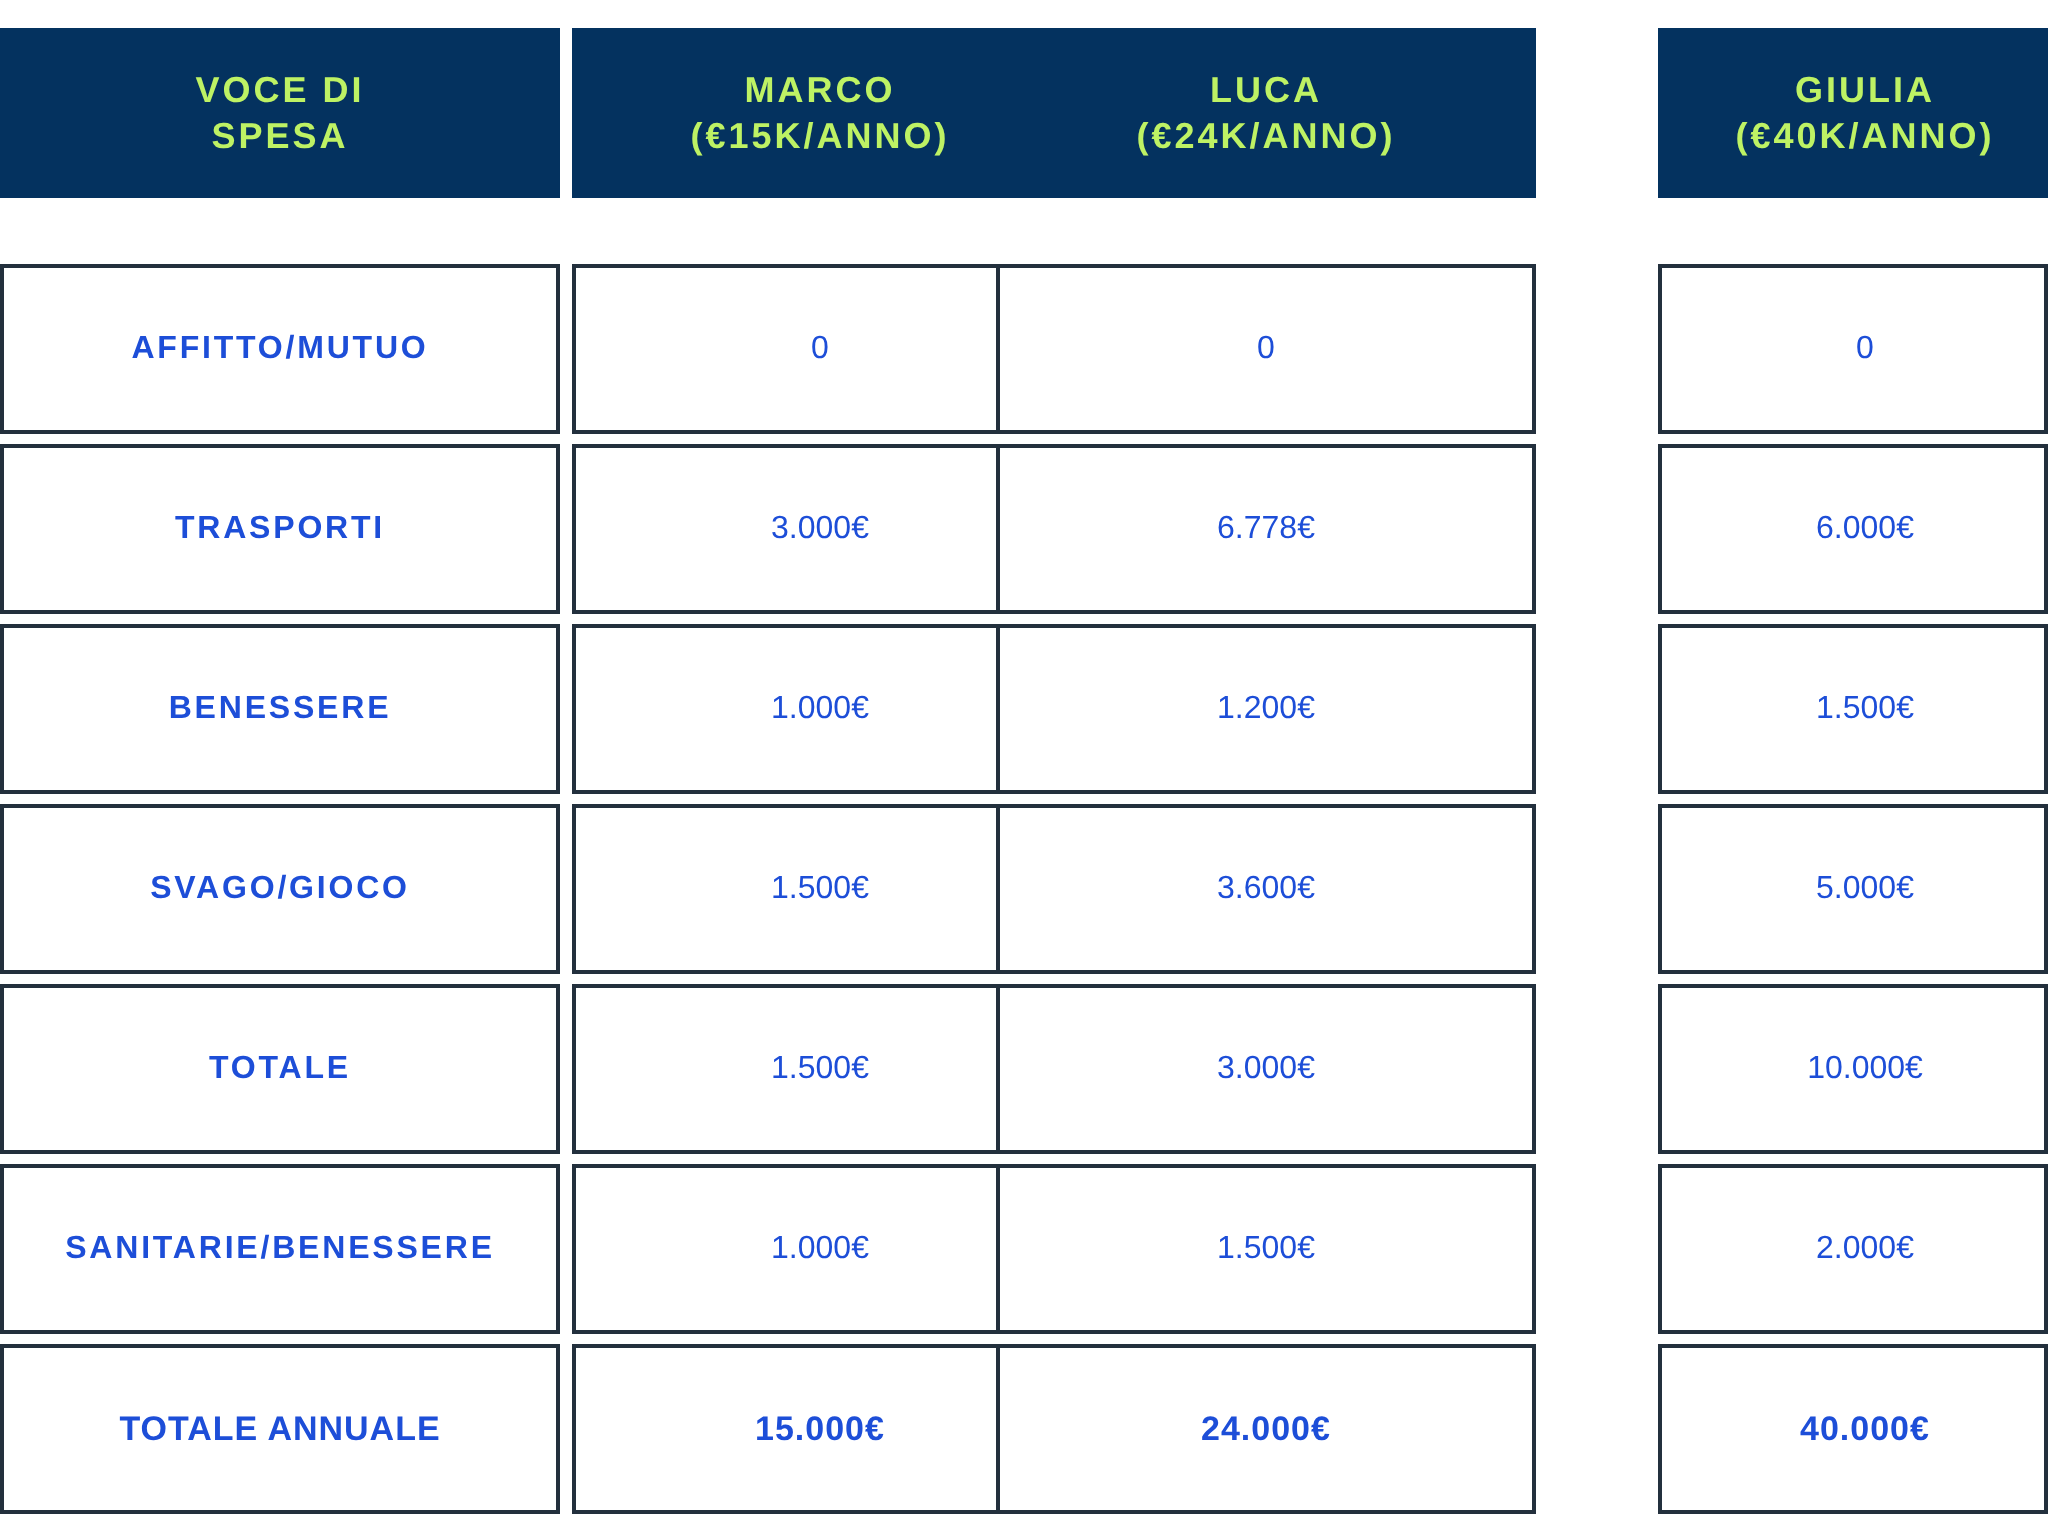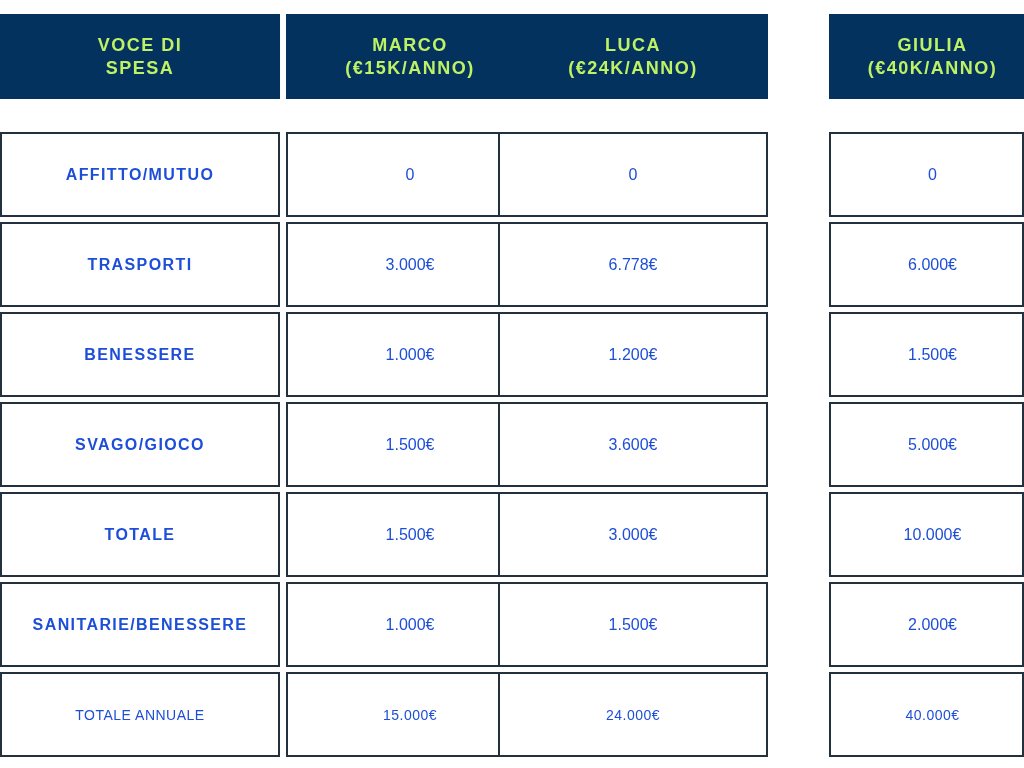--- a/index.html
+++ b/index.html
@@ -4,21 +4,21 @@
 <style>
   html, body { margin: 0; padding: 0; background: #ffffff; }
   body { width: 1024px; height: 768px; position: relative; overflow: hidden;
          font-family: "Liberation Sans", "DejaVu Sans", sans-serif; }
   .hdr, .cell { position: absolute; box-sizing: border-box;
                 display: flex; align-items: center; justify-content: center; text-align: center; }
   .hdr { background: #04325f; color: #bef264; font-weight: bold; font-size: 18px;
          letter-spacing: 1.5px; line-height: 23px; top: 14px; height: 85px; white-space: pre-line; }
   .cell { background: #ffffff; border: 2px solid #23303d; color: #1d4ed8; font-size: 16px; height: 85px; }
   .cell.label { font-weight: bold; letter-spacing: 1.4px; font-size: 16px; }
-  .cell.total { font-weight: normal; font-size: 14px; letter-spacing: 0.5px; }
+  .cell.total { font-weight: bold; font-size: 17px; letter-spacing: 0.5px; }
   .c0 { left: 0px; width: 280px; }
   .c1 { left: 286px; width: 248px; }
   .c2 { left: 498px; width: 270px; }
   .c3 { left: 829px; width: 195px; padding-left: 12px; }
 </style>
 </head>
 <body>
 
 <div>
 

